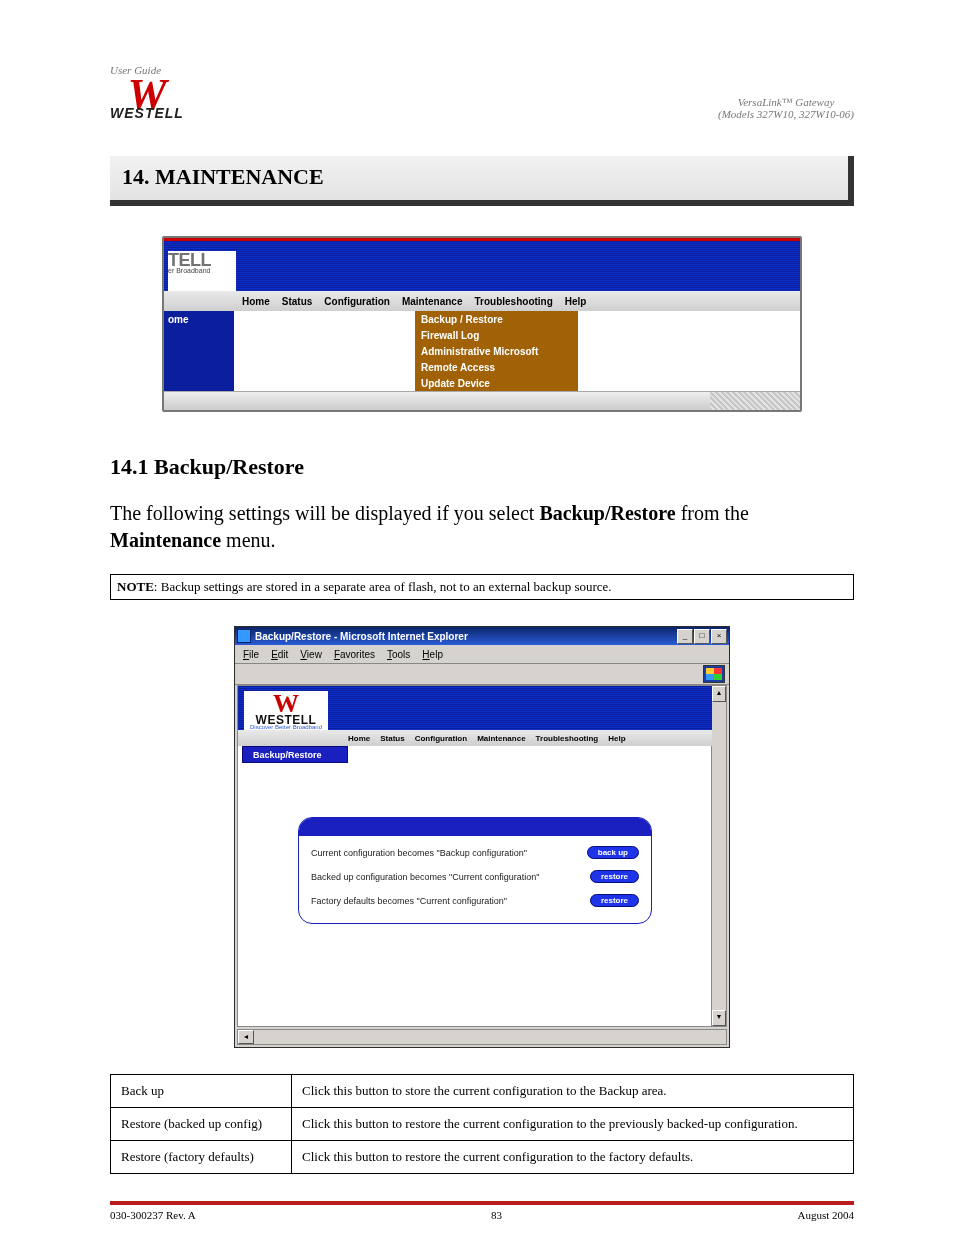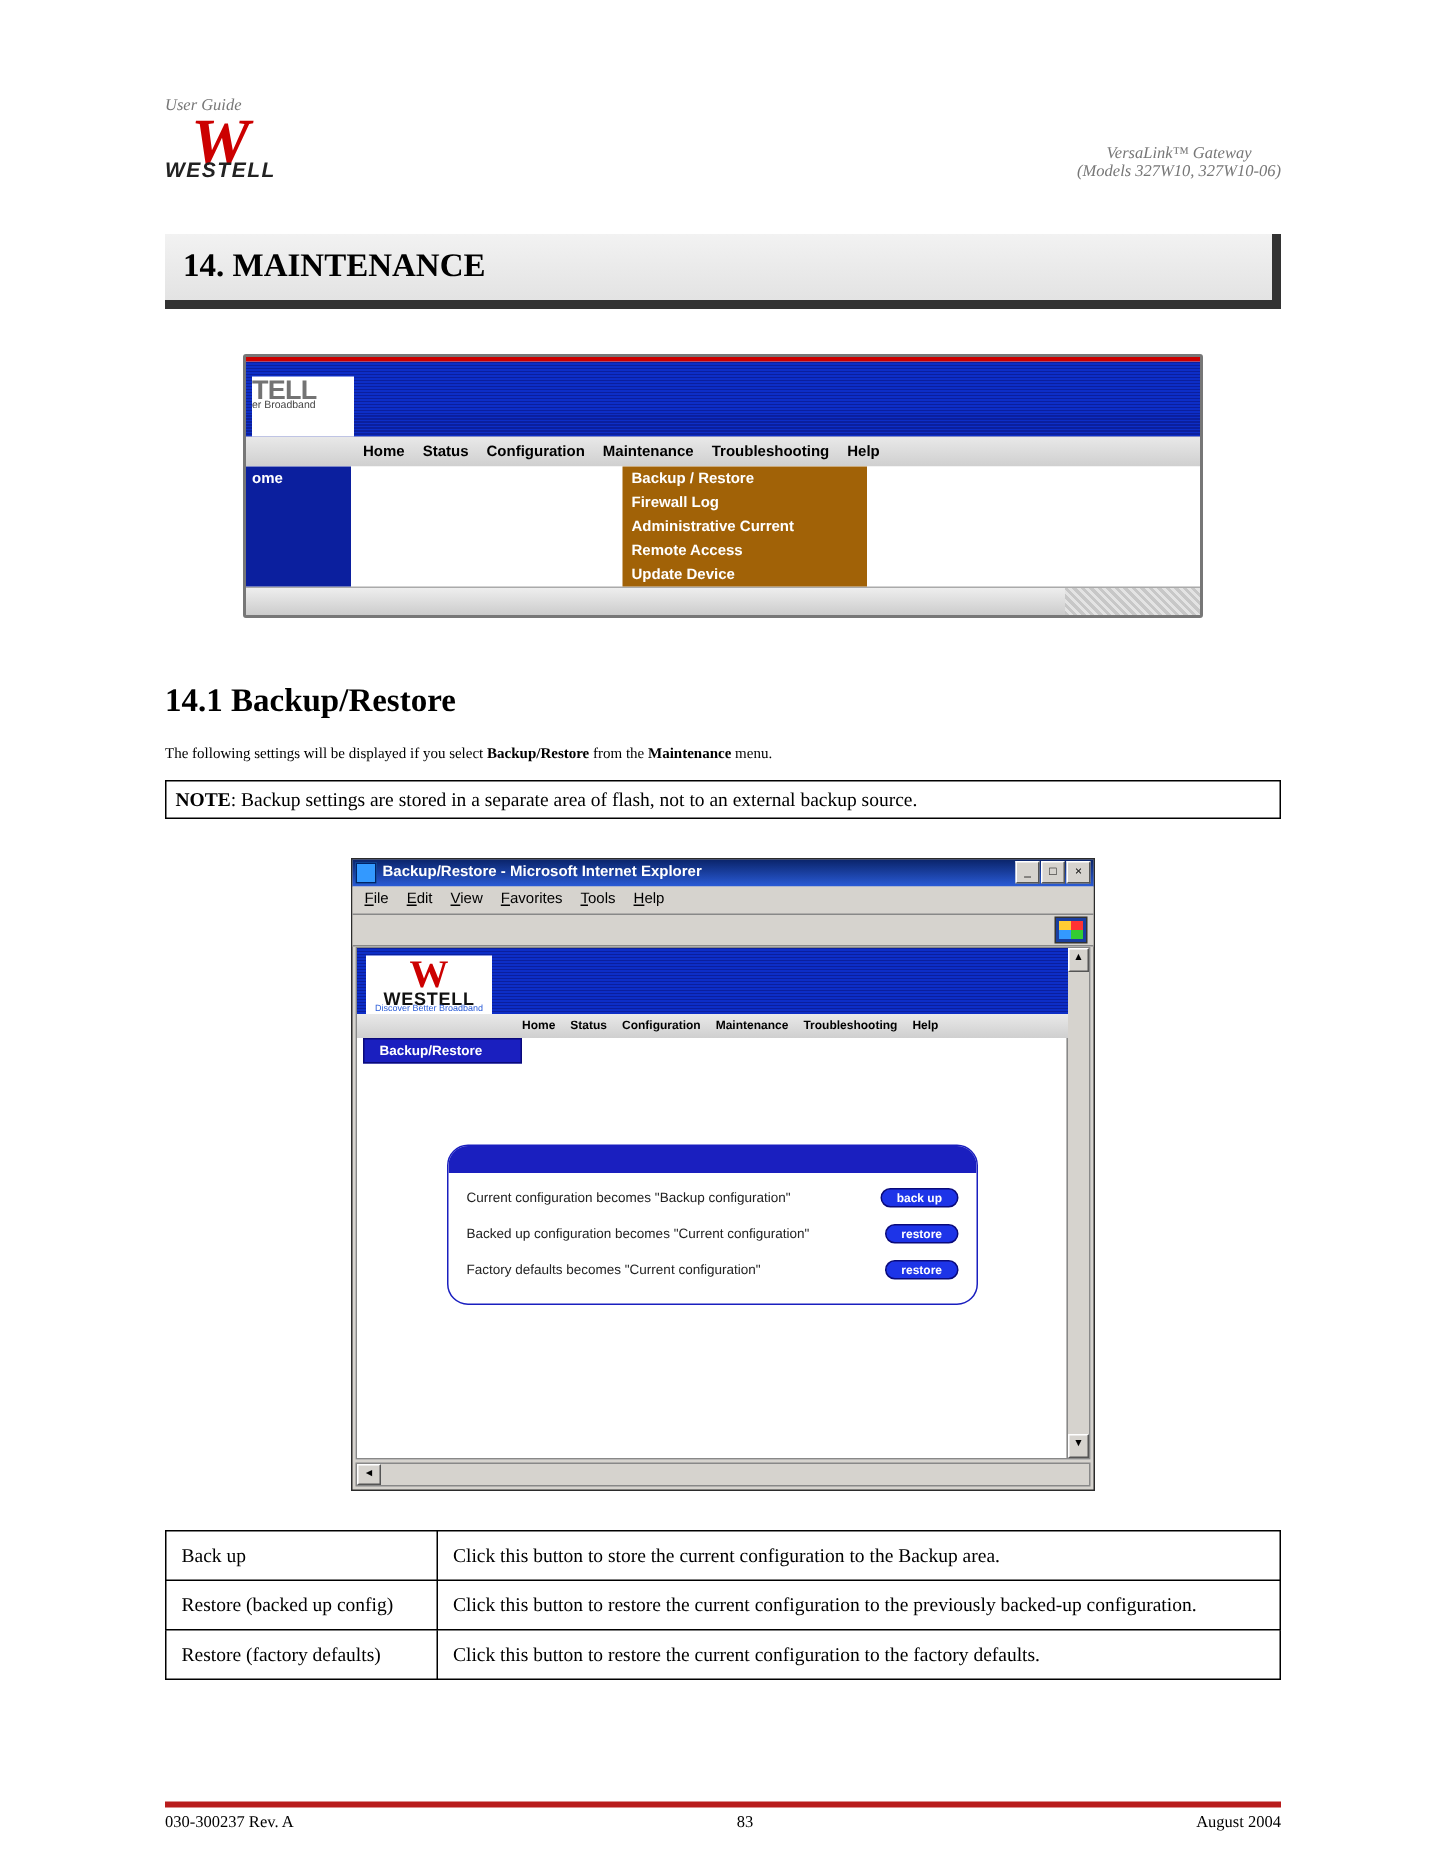--- a/index.html
+++ b/index.html
@@ -24,21 +24,21 @@
   .fig1-logo .lsub{font-family:Arial,sans-serif;font-size:7px;color:#444}
   .fig1-menu{background:linear-gradient(#e9e9e9,#cfcfcf);height:20px;display:flex;align-items:center;padding-left:78px;gap:12px;font-family:Arial,sans-serif;font-size:10px;font-weight:bold;color:#000}
   .fig1-body{display:flex;background:#fff}
   .fig1-side{width:70px;min-height:80px;background:#0b1f9e;color:#fff;font-family:Arial,sans-serif;font-size:10px;font-weight:bold;padding:3px 4px;box-sizing:border-box;overflow:hidden}
   .fig1-dd{margin-left:181px;background:#a16207;color:#fff;font-family:Arial,sans-serif;font-size:10px;font-weight:bold;width:163px}
   .fig1-dd div{padding:2px 6px;border-top:1px solid rgba(255,255,255,0)}
   .fig1-bottom{height:18px;background:linear-gradient(#eee,#ccc);border-top:1px solid #aaa;display:flex;justify-content:flex-end}
   .fig1-bottom .cap{width:90px;background:repeating-linear-gradient(45deg,#c7c7c7 0 2px,#e3e3e3 2px 4px)}
   
   h2.sub{font-size:22px;font-weight:bold;margin:42px 0 16px}
-  .bodytext{font-size:10px;line-height:1.35}
+  .bodytext{font-size:20px;line-height:1.35}
   .bodytext b{font-weight:bold}
   
   .notebox{border:1px solid #000;padding:4px 6px;margin-top:8px;font-size:13px}
   .notebox b{font-weight:bold}
   
   .fig2{margin:26px auto 0;width:496px}
   .ie-frame{border:1px solid #2b2b2b;background:#d6d3ce;font-family:Tahoma,Arial,sans-serif;font-size:10px;color:#000}
   .ie-title{height:18px;background:linear-gradient(#0a246a,#2a5bd7);display:flex;align-items:center;justify-content:space-between;padding:0 2px}
   .ie-title-left{display:flex;align-items:center;gap:4px}
   .ie-title-txt{color:#fff;font-weight:bold;font-size:10px}
@@ -116,21 +116,21 @@
       <span>Troubleshooting</span>
       <span>Help</span>
     </div>
     <div class="fig1-body">
       <div class="fig1-side">
         <span>ome</span>
       </div>
       <div class="fig1-dd">
         <div>Backup / Restore</div>
         <div>Firewall Log</div>
-        <div>Administrative Current</div>
+        <div>Administrative Microsoft</div>
         <div>Remote Access</div>
         <div>Update Device</div>
       </div>
     </div>
     <div class="fig1-bottom">
           <div class="cap"></div>
         </div>
   </div>
 </div>
 

